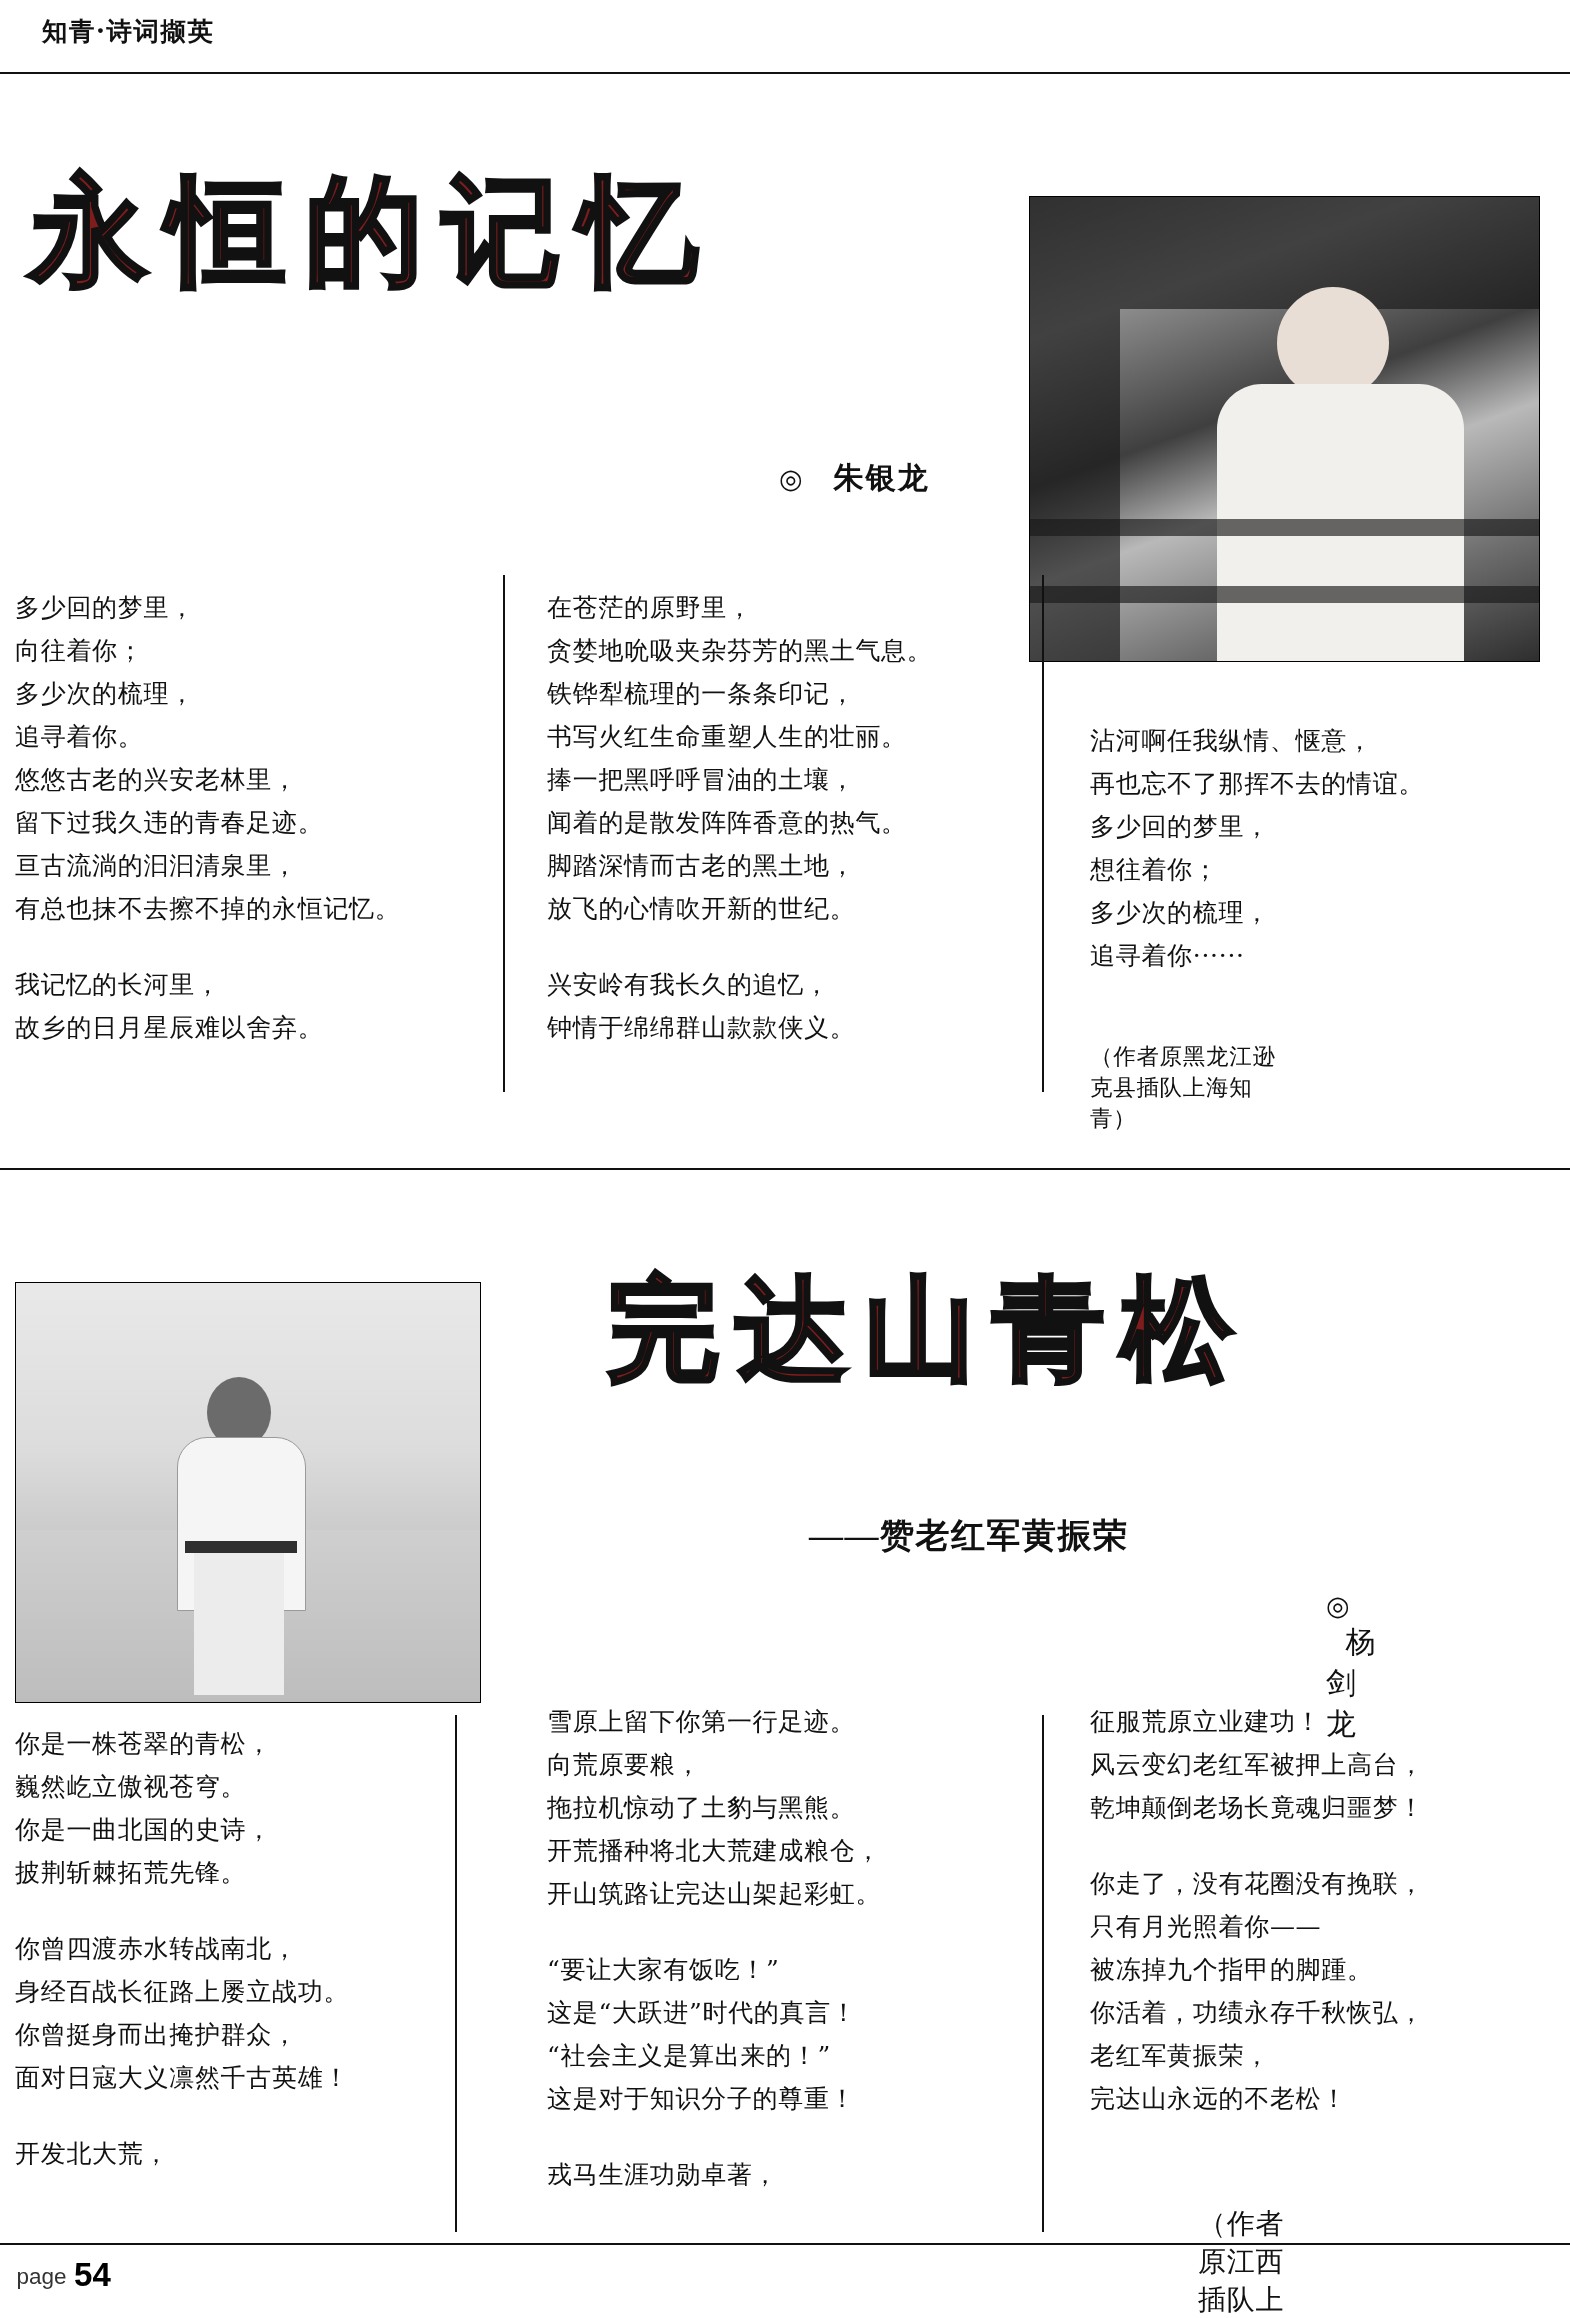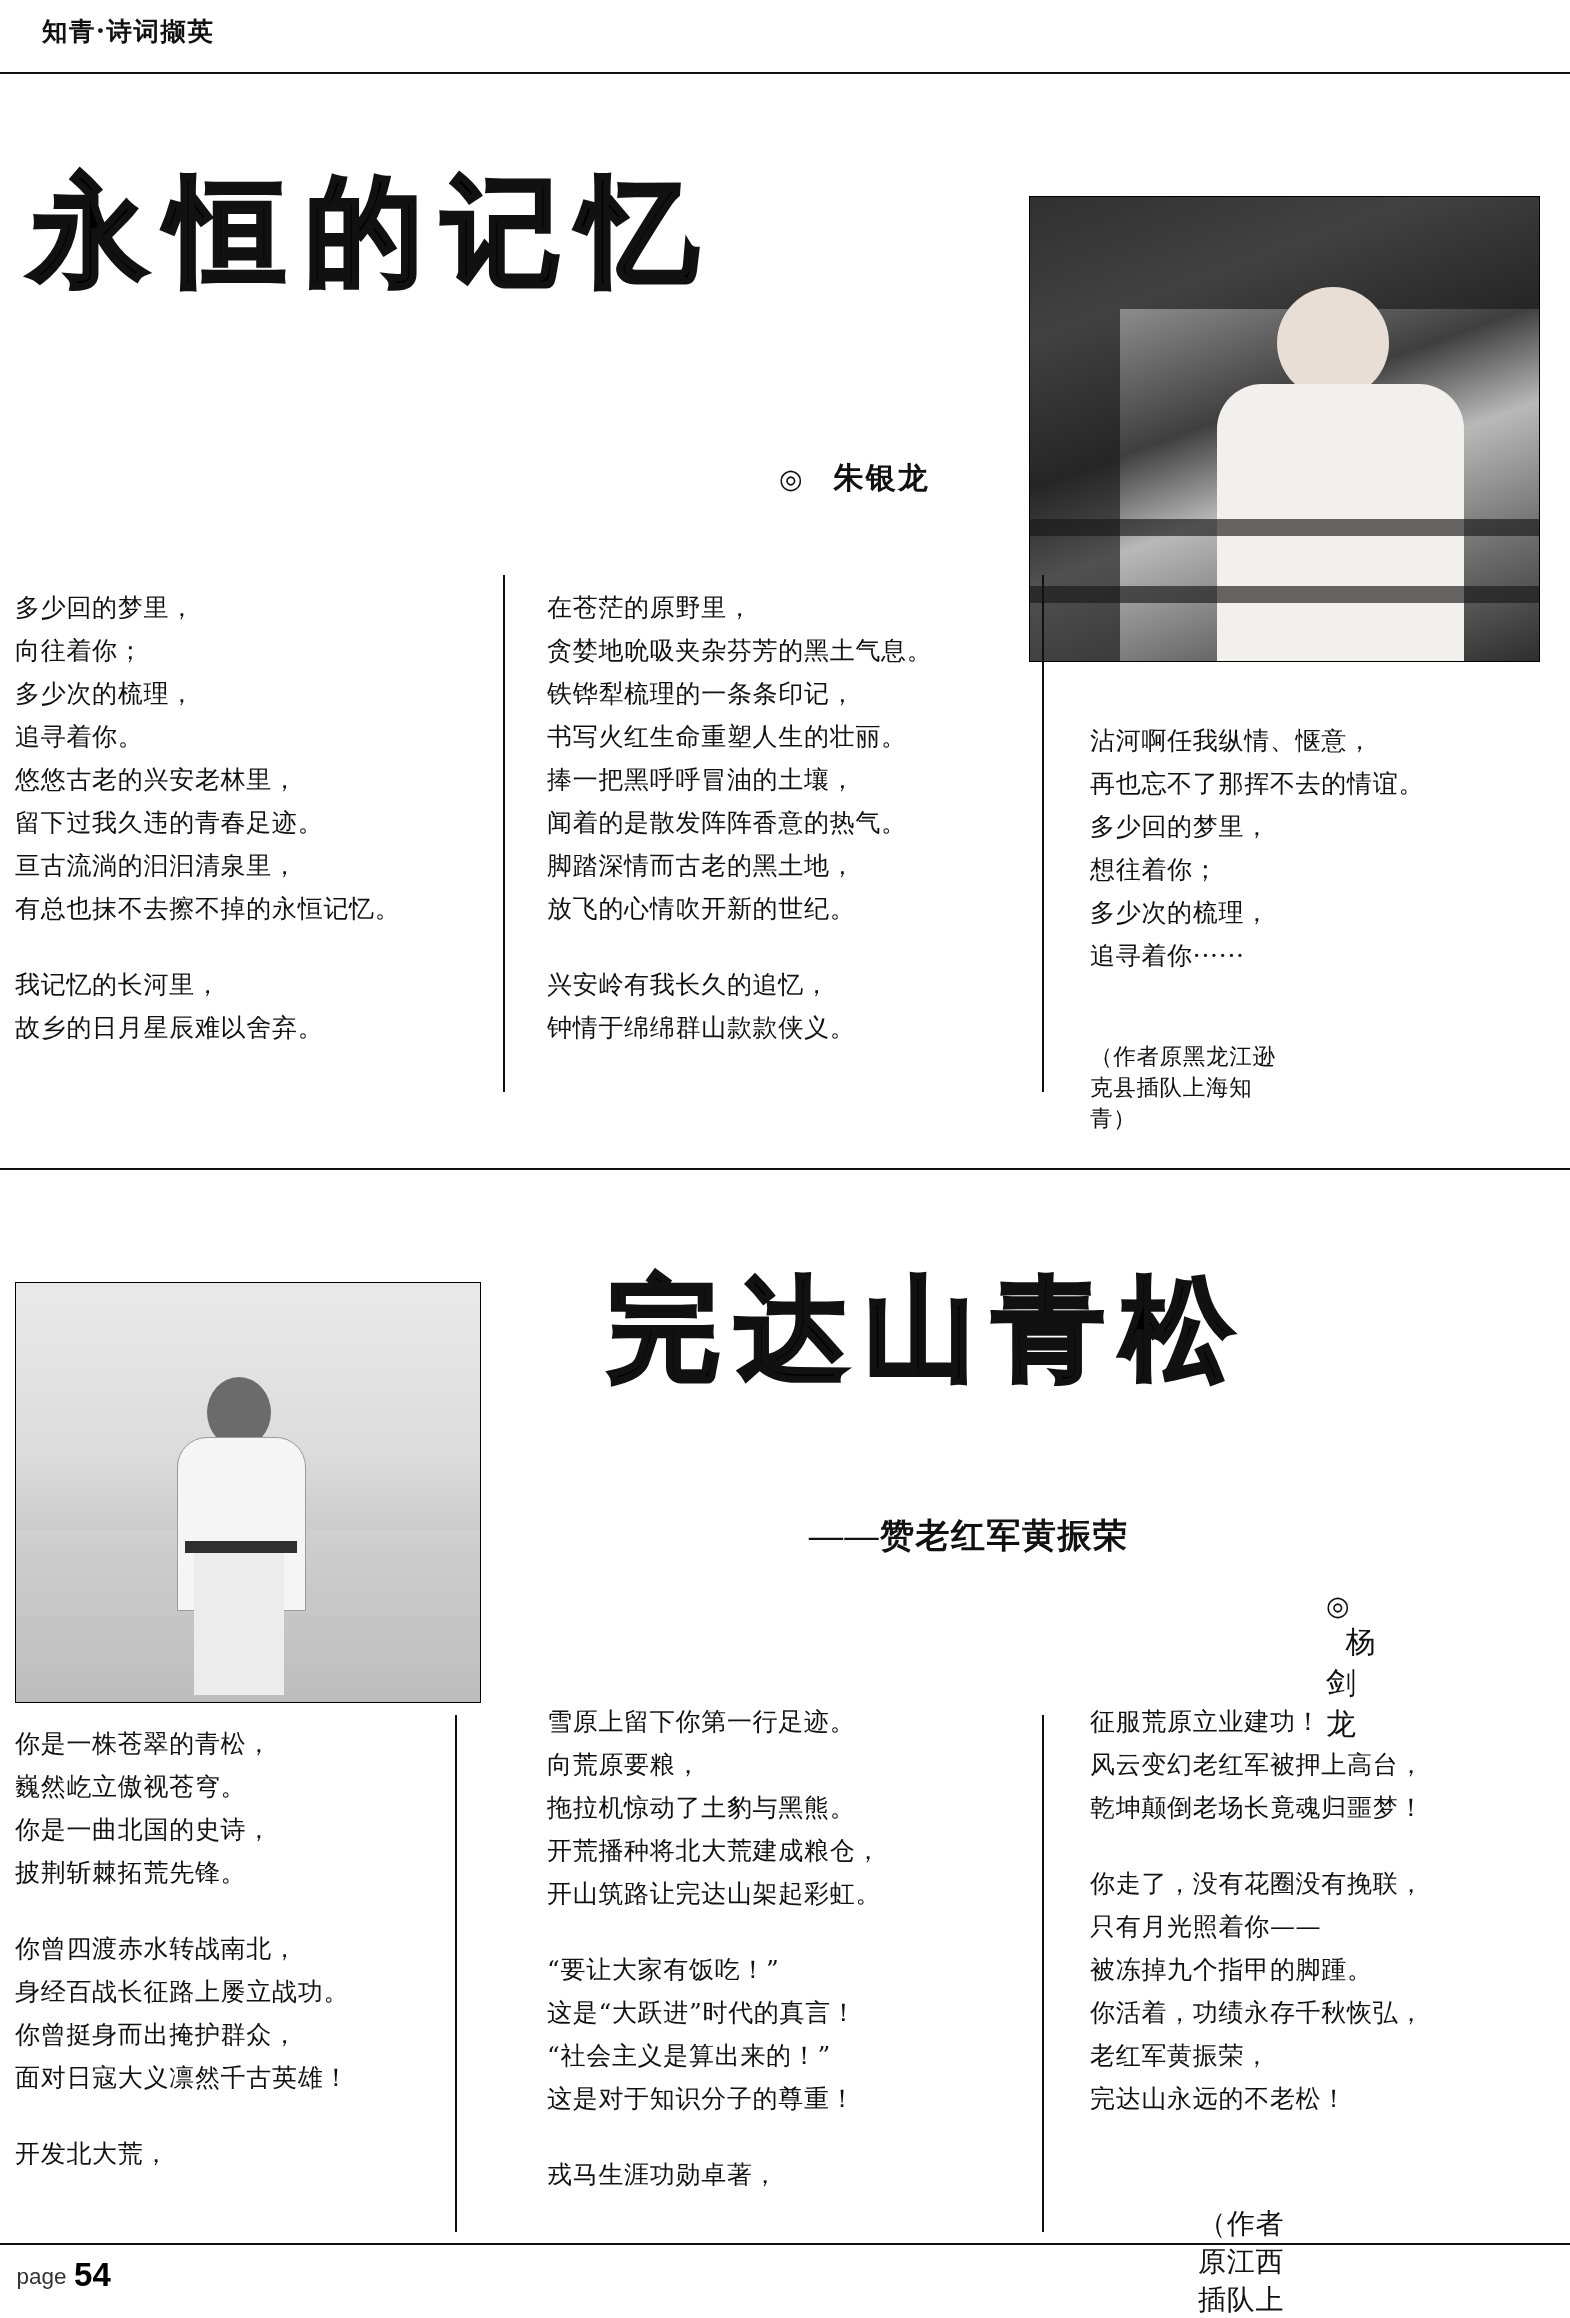--- a/index.html
+++ b/index.html
@@ -47,21 +47,21 @@
     position: absolute;
     left: 30px;
     top: 172px;
     width: 951px;
     height: 195px;
   }
   .deco-title {
     font-family: "DejaVu Sans", sans-serif;
     font-weight: bold;
     letter-spacing: 19.5px;
-    color: #000000;
+    color: #7f1d1d;
     -webkit-text-stroke: 3.7px #111111;
     text-shadow: none;
     white-space: nowrap;
     line-height: 1;
   }
   .art1-title .deco-title { font-size: 118px; }
 
   .art1-photo {
     position: absolute;
     left: 1029px;

